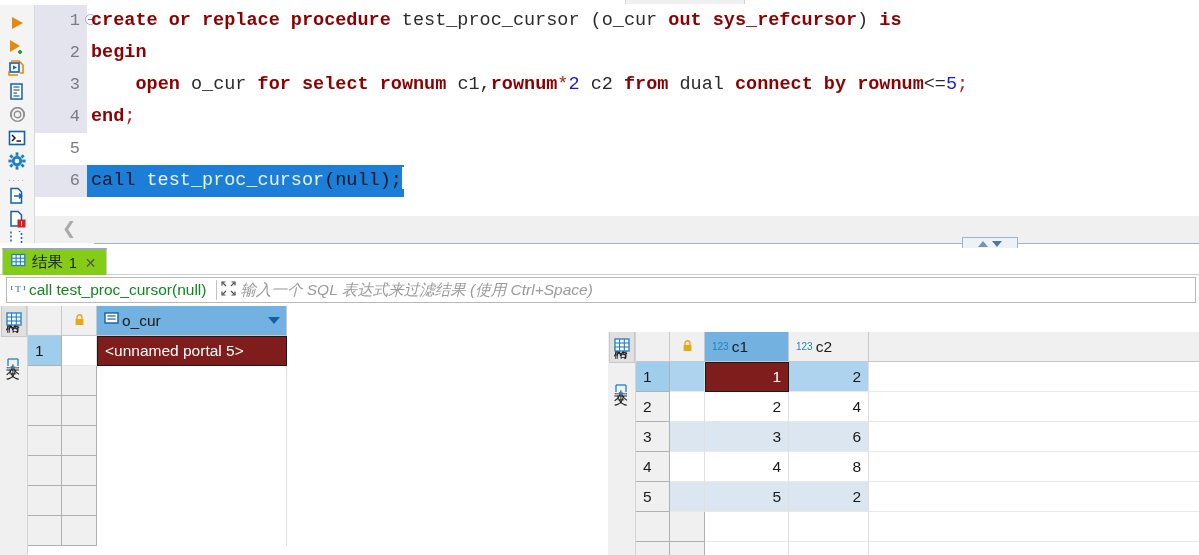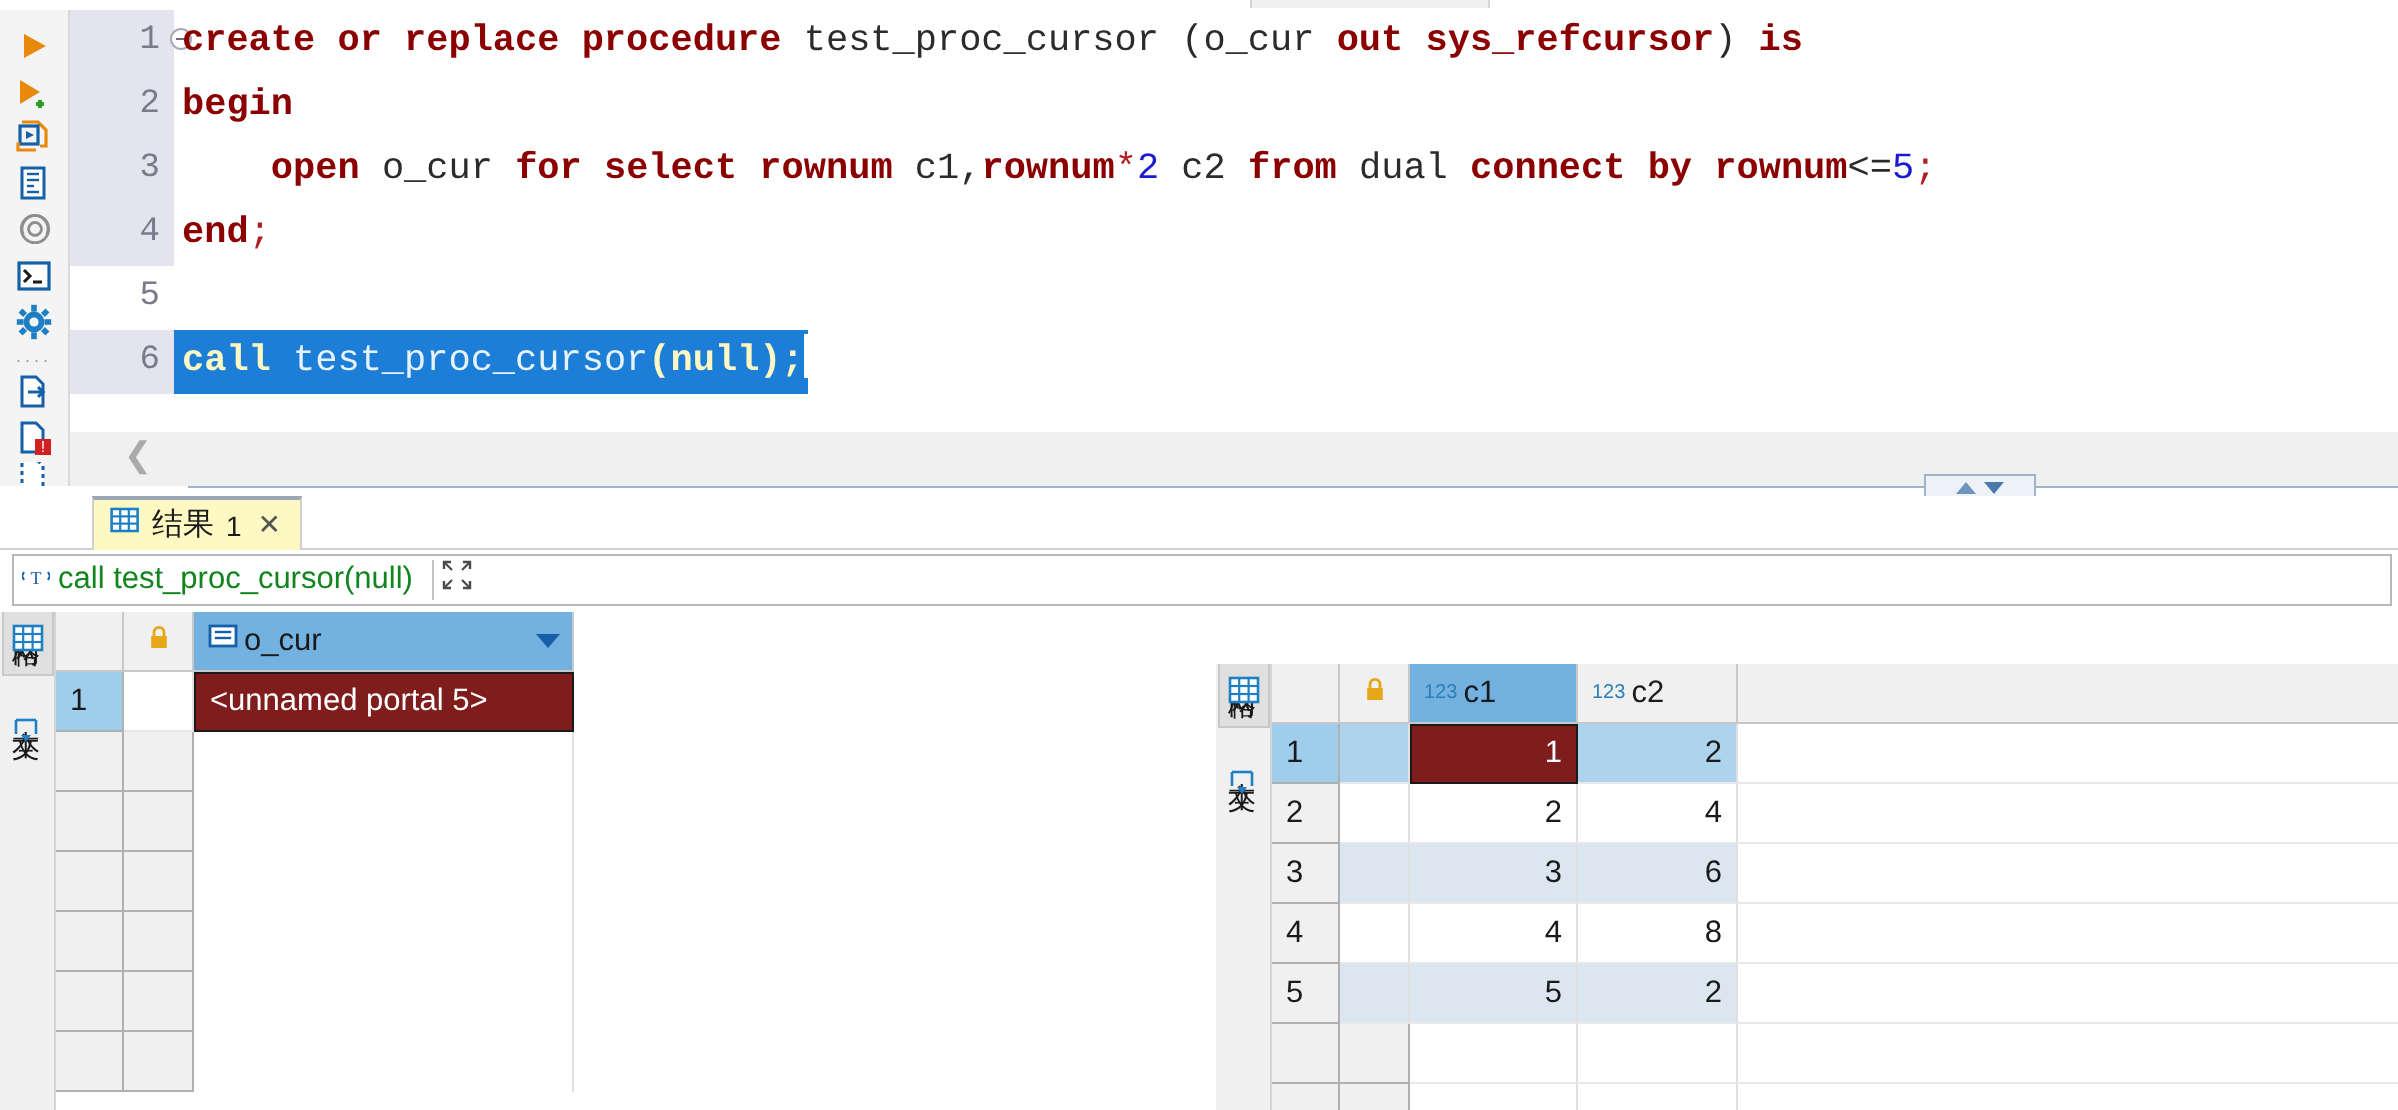--- a/index.html
+++ b/index.html
@@ -64,21 +64,21 @@
     position: absolute; left: 52px; top: 0; width: 1112px; height: 211px;
     font-family: "Liberation Mono", monospace; font-size: 18.5px;
     white-space: pre;
   }
   .code-line { height: 32px; line-height: 32px; padding-left: 4px; }
   .kw   { color: #8b0000; font-weight: bold; }
   .idf  { color: #2b2b2b; }
   .num  { color: #1a1ad0; }
   .punc { color: #b02020; }
   .sel-line { background: #1c7ed6; }
-  .sel-line .kw  { color: #fef9c3; font-weight: bold; }
+  .sel-line .kw  { color: #0f172a; font-weight: normal; }
   .sel-line .idf { color: #e8f2fb; }
   .sel-caret { display:inline-block; width: 2px; height: 22px; background:#fff; vertical-align:-4px; }
 
   
   .editor-bottom {
     position: absolute; left: 35px; top: 216px; width: 1164px; height: 27px;
     background: #f0f0f0;
   }
   .collapse-chev {
     position: absolute; left: 60px; top: 216px; width: 18px; height: 24px;
@@ -99,23 +99,23 @@
 
   
   .results-tabbar {
     position: absolute; left: 0; top: 248px; width: 1199px; height: 27px;
     background: #ffffff; border-bottom: 1px solid #cfcfcf;
   }
   .result-tab {
     position: absolute; left: 2px; top: 248px; height: 27px;
     display: flex; align-items: center; gap: 6px;
     padding: 0 9px 0 8px;
-    background: #fef9c3;
+    background: #84cc16;
     border-top: 2px solid #9aa7b4;
-    border-left: 1px solid #cfcfcf; border-right: 1px solid #cfcfcf; margin-left: 44px;
+    border-left: 1px solid #cfcfcf; border-right: 1px solid #cfcfcf;
   }
   .result-tab-label { font-size: 15.5px; color: #1a1a1a; }
   .result-tab-num { font-size: 14px; color: #1a1a1a; }
   .tab-close { font-size: 14px; color: #555; margin-left: 2px; font-family: "DejaVu Sans", sans-serif; }
 
   
   .filterbar {
     position: absolute; left: 6px; top: 277px; width: 1190px; height: 26px;
     display: flex; align-items: center;
     border: 1px solid #b9b9b9; background: #ffffff;
@@ -366,20 +366,21 @@
             <polyline points="4.5,14 1,14 1,10.5"></polyline>
         </g>
         <g stroke="#4a4a4a" stroke-width="1.1">
           <line x1="1.5" y1="1.5" x2="5" y2="5"></line>
             <line x1="13.5" y1="1.5" x2="10" y2="5"></line>
           <line x1="13.5" y1="13.5" x2="10" y2="10"></line>
             <line x1="1.5" y1="13.5" x2="5" y2="10"></line>
         </g>
       </svg>
     </span>
+    <span class="filter-ph">输入一个 SQL 表达式来过滤结果 (使用 Ctrl+Space)</span>
   </div>
 
   <div class="panels">
 
     <div class="vstrip" style="left:0;">
       <div class="vtab active">
         <span class="vtab-text">网格</span>
         <span>
           <svg width="16" height="15" viewBox="0 0 16 15">
             <rect x="1" y="1" width="14" height="12" fill="#fff" stroke="#1f7fc4" stroke-width="1.3"></rect>

